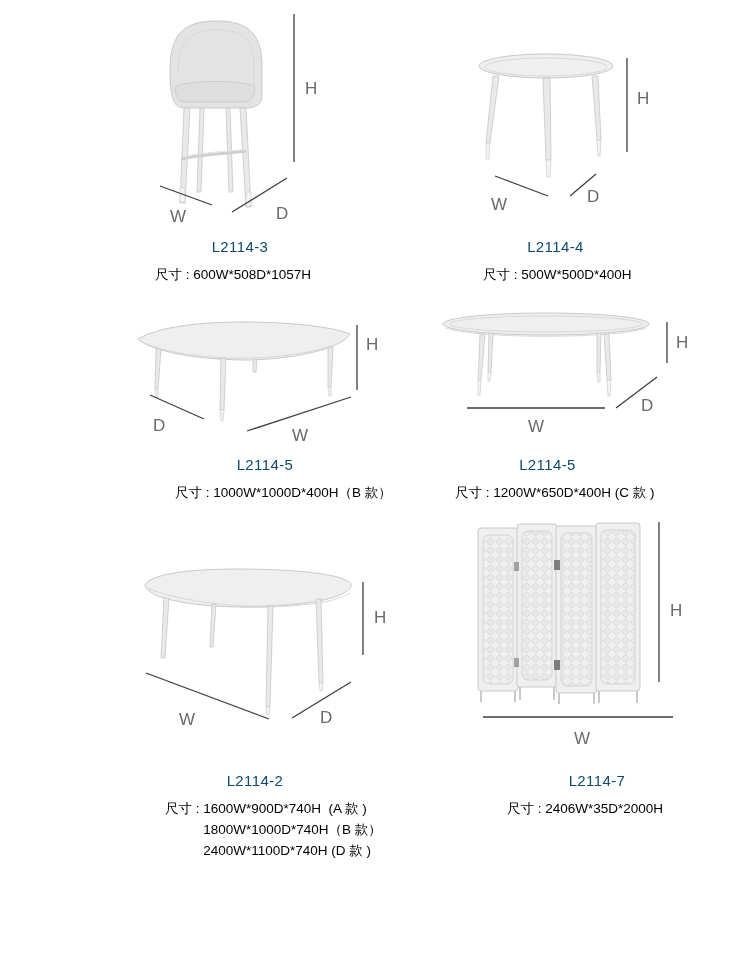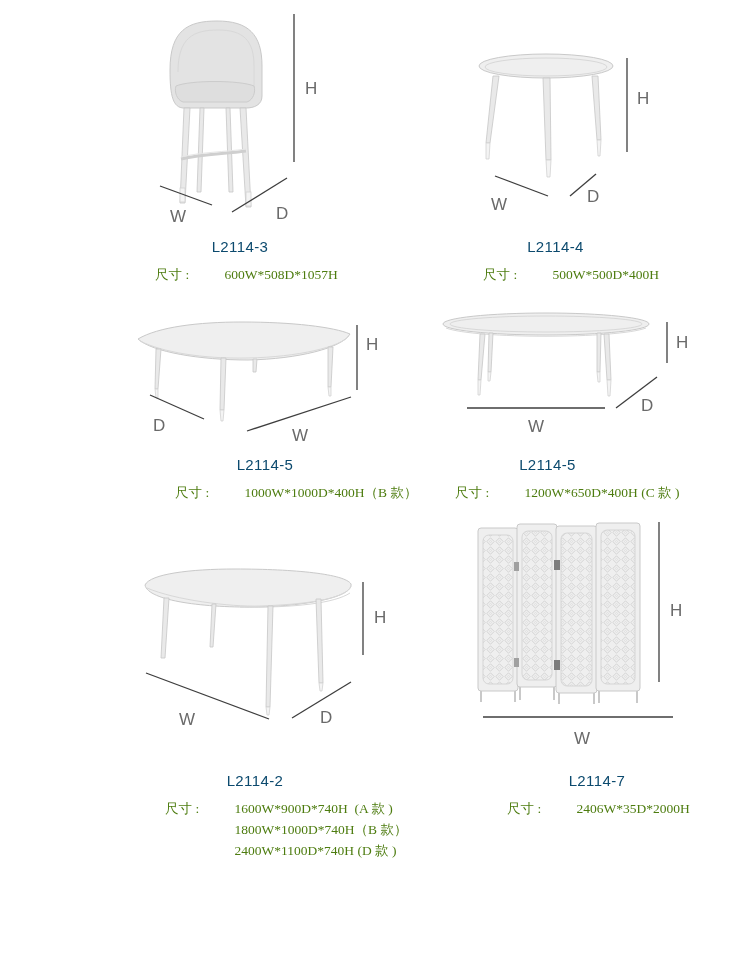--- a/index.html
+++ b/index.html
@@ -6,23 +6,23 @@
   #page {
     position:relative; width:750px; height:959px; background:#ffffff;
     font-family:"Liberation Sans","DejaVu Sans",sans-serif; overflow:hidden;
   }
   .sketch { position:absolute; }
   .ptext { position:absolute; color:#4d4d4d; }
   .ptitle {
     text-align:center; font-size:15px; color:#0c4a6e;
     letter-spacing:.4px; margin-bottom:9px; white-space:pre;
   }
-  .psize { display:flex; font-size:13.5px; color:#4d7c0f; line-height:21px;font-family:Liberation Serif, serif; }
+  .psize { display:flex; font-size:13.5px; color:#000000; line-height:21px; }
   .prefix { flex:none; white-space:pre; }
-  .vals > div { white-space:pre;margin-left:32px; }
+  .vals > div { white-space:pre; }
   
   .fill   { fill:#efefef; stroke:#c9c9c9; stroke-width:1; }
   .fill2  { fill:#e3e3e3; stroke:#c9c9c9; stroke-width:1; }
   .leg    { fill:#e9e9e9; stroke:#c6c6c6; stroke-width:.8; }
   .foot   { fill:#f4f4f4; stroke:#d2d2d2; stroke-width:.8; }
   .inner  { fill:none; stroke:#d8d8d8; stroke-width:1; }
   .dim    { stroke:#3e3e3e; stroke-width:1.3; }
   .dimlab { font-size:17px; fill:#6a6a6a; }
   .hinge  { fill:#7d7d7d; }
   .hinge2 { fill:#a0a0a0; }

